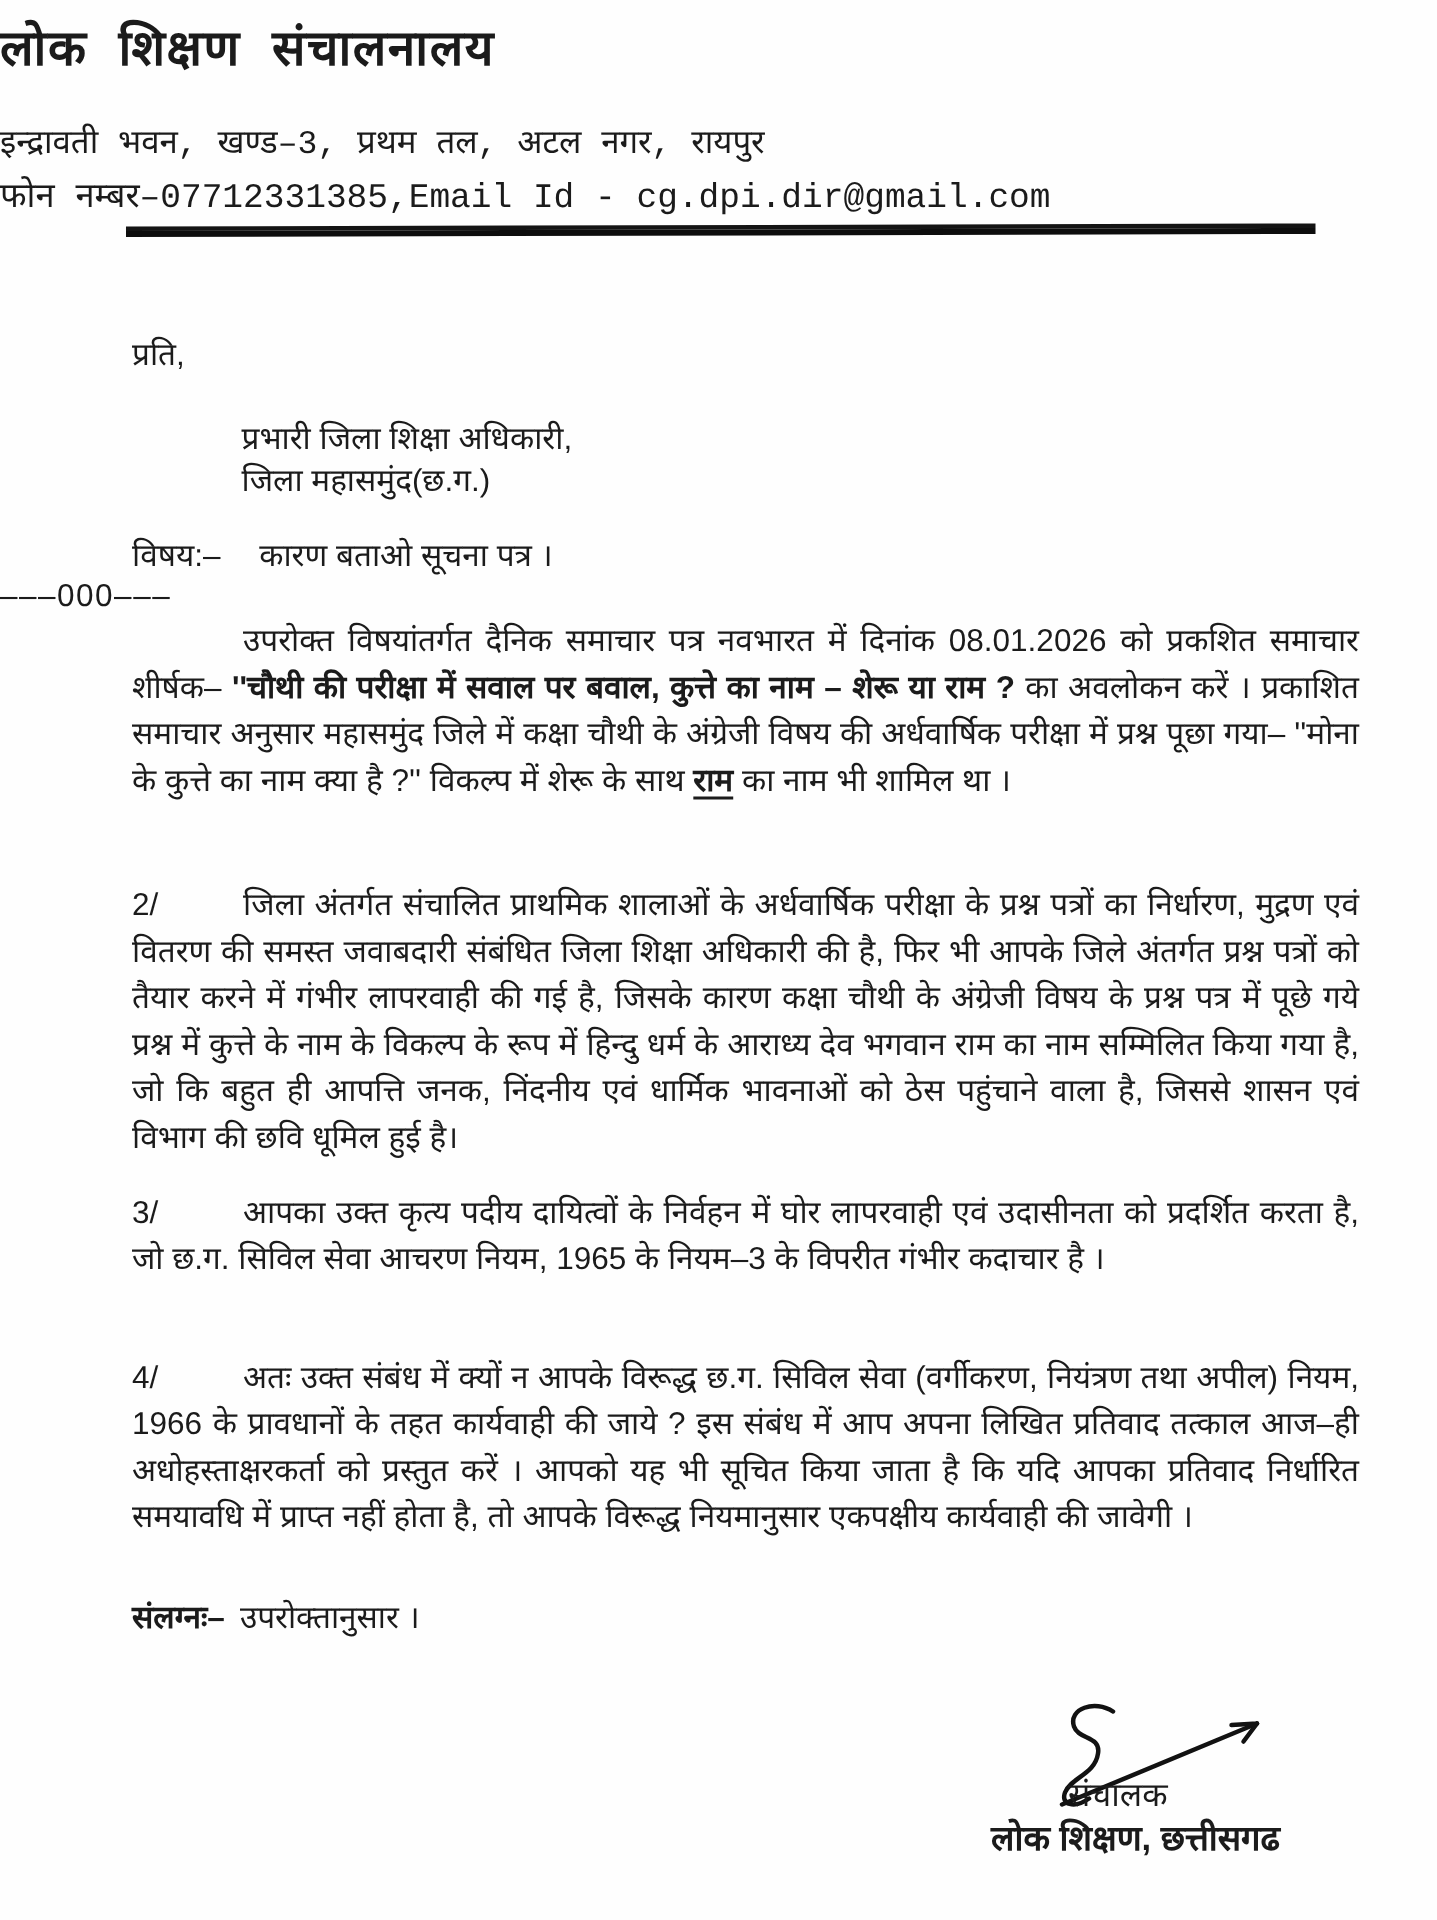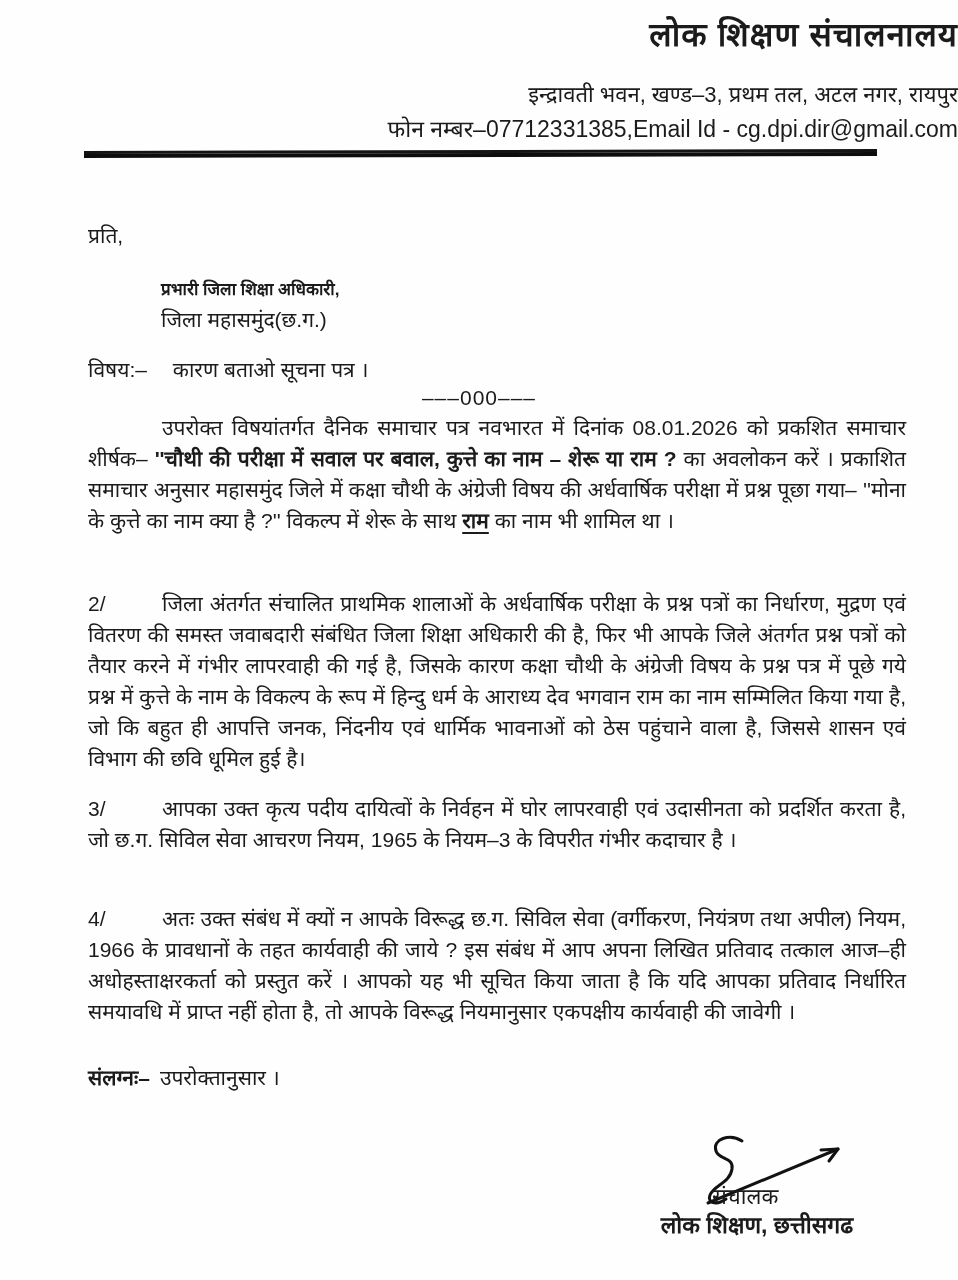--- a/index.html
+++ b/index.html
@@ -10,42 +10,42 @@
   }
   .page {
     position: relative;
     width: 958px;
     height: 1280px;
     margin: 0 auto;
     background: #fefefe;
     overflow: hidden;
   }
   
-  .letterhead { position: absolute; top: 16px; left: 0; width: 100%; text-align: right; }
+  .letterhead { position: absolute; top: 16px; left: 0; width: 100%; text-align: left; font-family: Liberation Mono, monospace; }
   .org-name   { font-size: 33px; font-weight: 700; letter-spacing: 1px; line-height: 1.15; }
   .org-state  { font-size: 30px; font-weight: 700; line-height: 1.15; margin-top: 2px; }
   .org-addr   { font-size: 22px; font-weight: 500; margin-top: 24px; }
   .org-phone  { font-size: 23px; font-weight: 500; margin-top: 4px; }
   .rule {
     position: absolute; top: 150px; left: 84px; width: 793px; height: 4px;
     border-top: 3px solid #141414; border-bottom: 4px solid #0d0d0d;
     transform: rotate(-0.15deg);
   }
   
   .ref-row { position: absolute; top: 167px; left: 88px; width: 800px; font-size: 20px; }
   .ref-place { position: absolute; left: 522px; top: 0; }
   
   .salutation { position: absolute; top: 221px; left: 88px; font-size: 21px; }
   .addr-name  { position: absolute; top: 247px; left: 165px; font-size: 22px; font-weight: 700; }
-  .addr-desig { position: absolute; top: 277px; left: 161px; font-size: 17px; font-weight: bold; }
+  .addr-desig { position: absolute; top: 277px; left: 161px; font-size: 21px; }
   .addr-dist  { position: absolute; top: 305px; left: 161px; font-size: 21px; }
   
   .subject { position: absolute; top: 355px; left: 88px; font-size: 21px; }
   .subject .subj-label { margin-right: 20px; }
-  .separator { position: absolute; top: 386px; left: 0; width: 100%; text-align: center; font-size: 21px; letter-spacing: 1px; }
+  .separator { position: absolute; top: 386px; left: 0; width: 100%; text-align: left; font-size: 21px; letter-spacing: 1px; }
   
   .para {
     position: absolute; left: 88px; width: 818px;
     font-size: 21px; line-height: 31px; text-align: justify;
   }
   .p1 { top: 412px; text-indent: 74px; }
   .p2 { top: 588px; }
   .p3 { top: 793px; }
   .p4 { top: 903px; }
   .para-num { display: inline-block; width: 74px; text-indent: 0; }

